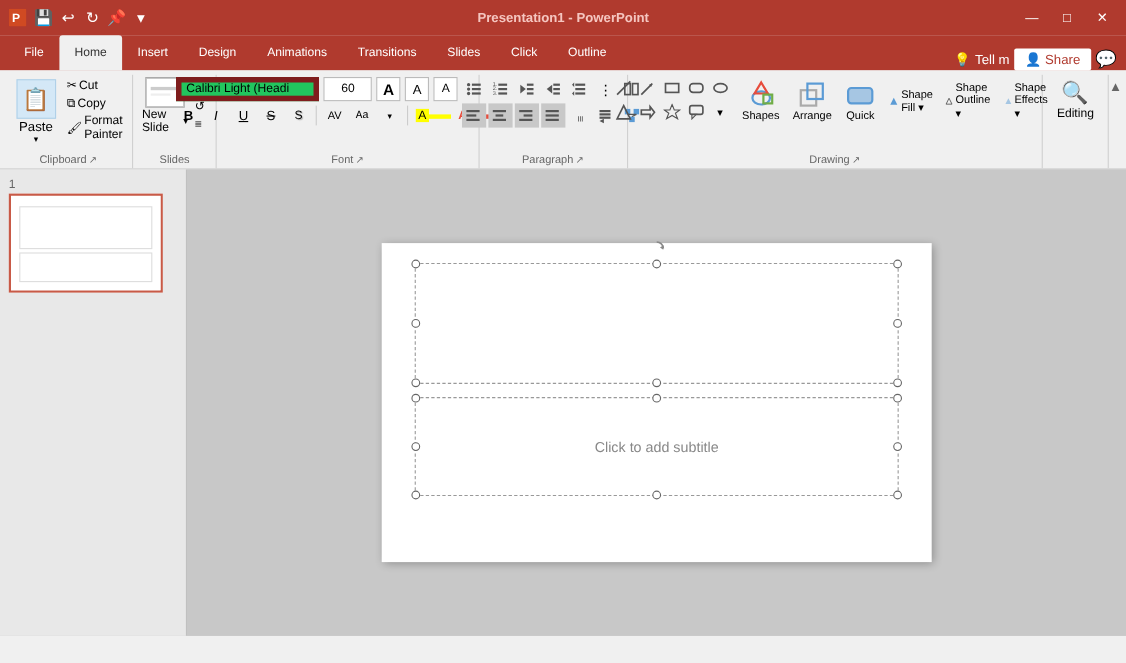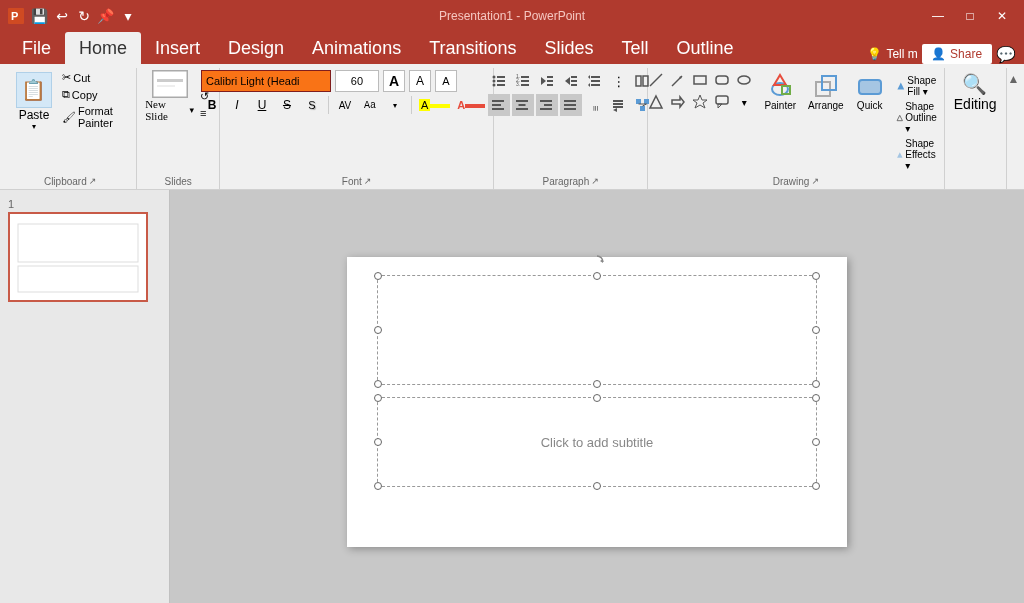--- a/index.html
+++ b/index.html
@@ -9,42 +9,42 @@
     .title-bar {
       background: #b03a2e;
       height: 32px;
       display: flex;
       align-items: center;
       justify-content: space-between;
       padding: 0 8px;
       color: white;
     }
     .title-bar-left { display: flex; align-items: center; gap: 6px; }
-    .title-bar-center { font-size: 12px; color: #f5c6c0; position: absolute; left: 50%; transform: translateX(-50%); }
+    .title-bar-center { font-size: 12px; color: #f5c6c0; position: absolute; left: 50%; transform: translateX(-50%); font-weight: bold; }
     .title-bar-right { display: flex; align-items: center; gap: 8px; }
     .title-bar-icon { width: 16px; height: 16px; display: flex; align-items: center; justify-content: center; font-size: 14px; cursor: pointer; }
     .window-controls { display: flex; gap: 4px; }
     .win-btn { width: 28px; height: 20px; display: flex; align-items: center; justify-content: center; font-size: 12px; cursor: pointer; color: white; }
 
     
     .user-area { display: flex; align-items: center; gap: 6px; color: white; font-size: 12px; }
     .avatar { width: 24px; height: 24px; border-radius: 50%; background: #7b241c; display: flex; align-items: center; justify-content: center; font-size: 10px; font-weight: bold; color: white; }
 
     
     .ribbon-tabs {
       background: #b03a2e;
       display: flex;
       align-items: flex-end;
       padding: 0 8px;
       height: 32px;
     }
     .ribbon-tab {
       padding: 6px 14px;
       color: white;
-      font-size: 18px;
+      font-size: 11px;
       cursor: pointer;
       height: 100%;
       display: flex;
       align-items: center;
       border-radius: 3px 3px 0 0;
     }
     .ribbon-tab.active { background: #f0f0f0; color: #333; }
     .ribbon-tab-right { margin-left: auto; display: flex; align-items: center; gap: 4px; }
     .tell-me { display: flex; align-items: center; gap: 4px; color: white; font-size: 12px; }
     .share-btn { background: white; color: #b03a2e; padding: 3px 10px; border-radius: 2px; font-size: 12px; cursor: pointer; font-weight: 500; }
@@ -80,21 +80,21 @@
 
     
     .slides-group .ribbon-group-content { flex-direction: row; align-items: flex-start; gap: 4px; }
     .new-slide-btn { display: flex; flex-direction: column; align-items: center; cursor: pointer; }
     .slide-thumb { width: 36px; height: 28px; background: white; border: 1px solid #aaa; display: flex; align-items: center; justify-content: center; font-size: 8px; color: #aaa; }
 
     
     .font-group { min-width: 180px; }
     .font-group .ribbon-group-content { flex-direction: column; gap: 2px; }
     .font-row { display: flex; align-items: center; gap: 4px; }
-    .font-select { height: 22px; font-size: 11px; border: 1px solid #7f1d1d; background: #f97316; width: 130px; padding: 0 4px; }
+    .font-select { height: 22px; font-size: 11px; border: 5px solid #7f1d1d; background: #22c55e; width: 130px; padding: 0 4px; }
     .font-size { height: 22px; font-size: 11px; border: 1px solid #bbb; background: white; width: 44px; text-align: center; }
     .font-btn { height: 22px; width: 22px; border: 1px solid #bbb; background: white; font-size: 11px; cursor: pointer; display: flex; align-items: center; justify-content: center; }
     .format-row { display: flex; align-items: center; gap: 3px; }
     .fmt-btn { height: 22px; min-width: 22px; border: none; background: transparent; cursor: pointer; font-size: 12px; display: flex; align-items: center; justify-content: center; padding: 0 2px; }
     .fmt-btn.bold { font-weight: bold; }
     .fmt-btn.italic { font-style: italic; }
     .fmt-btn.underline { text-decoration: underline; }
     .fmt-btn.strikethrough { text-decoration: line-through; }
     .fmt-separator { width: 1px; height: 18px; background: #ccc; margin: 0 2px; }
 
@@ -248,21 +248,21 @@
 </div>
 
 <div class="ribbon-tabs">
   <div class="ribbon-tab">File</div>
   <div class="ribbon-tab active">Home</div>
   <div class="ribbon-tab">Insert</div>
   <div class="ribbon-tab">Design</div>
   <div class="ribbon-tab">Animations</div>
   <div class="ribbon-tab">Transitions</div>
   <div class="ribbon-tab">Slides</div>
-  <div class="ribbon-tab">Tell</div>
+  <div class="ribbon-tab">Click</div>
   <div class="ribbon-tab">Outline</div>
   <div class="ribbon-tab-right">
     <div class="tell-me">
       <span>💡</span>
       <span>Tell m</span>
     </div>
     <div class="share-btn">
       <span>👤</span>
       <span>Share</span>
     </div>
@@ -303,21 +303,21 @@
   <div class="ribbon-group slides-group">
     <div class="ribbon-group-content">
       <div class="new-slide-btn">
         <div class="slide-thumb">
           <svg width="34" height="26" viewBox="0 0 34 26">
               <rect width="34" height="26" fill="white" stroke="#aaa"></rect>
               <rect x="4" y="8" width="26" height="3" fill="#ccc"></rect>
               <rect x="4" y="14" width="18" height="2" fill="#eee"></rect>
             </svg>
         </div>
-        <div style="display:flex;align-items:center;gap:12px;font-size:11px;font-family:Liberation Serif, serif;">
+        <div style="display:flex;align-items:center;gap:12px;font-size:11px;">
           <span>New Slide</span>
           <span style="font-size:9px;">▾</span>
         </div>
       </div>
       <div class="clipboard-sub" style="margin-top:2px;">
         <div class="small-btn">
           <span>⊞</span>
         </div>
         <div class="small-btn">
           <span>↺</span>
@@ -544,21 +544,21 @@
 
       <div class="drawing-actions">
         <div class="draw-action-btn">
           <div class="draw-action-icon">
             <svg width="28" height="28" viewBox="0 0 28 28">
                 <ellipse cx="14" cy="17" rx="8" ry="6" fill="none" stroke="#5b9bd5" stroke-width="2"></ellipse>
                 <polygon points="14,3 20,13 8,13" fill="none" stroke="#e74c3c" stroke-width="2"></polygon>
                 <rect x="16" y="14" width="8" height="8" fill="none" stroke="#70ad47" stroke-width="2"></rect>
               </svg>
           </div>
-          <span>Painter</span>
+          <span>Shapes</span>
         </div>
         <div class="draw-action-btn">
           <div class="draw-action-icon">
             <svg width="28" height="28" viewBox="0 0 28 28">
                 <rect x="4" y="10" width="14" height="14" fill="none" stroke="#aaa" stroke-width="2"></rect>
                 <rect x="10" y="4" width="14" height="14" fill="none" stroke="#5b9bd5" stroke-width="2"></rect>
               </svg>
           </div>
           <span>Arrange</span>
         </div>
@@ -566,21 +566,21 @@
           <div class="draw-action-icon">
             <svg width="28" height="28" viewBox="0 0 28 28">
                 <rect x="3" y="8" width="22" height="14" rx="3" fill="#5b9bd5" opacity="0.5"></rect>
                 <rect x="3" y="8" width="22" height="14" rx="3" fill="none" stroke="#5b9bd5" stroke-width="2"></rect>
               </svg>
           </div>
           <span>Quick</span>
         </div>
       </div>
 
-      <div style="display:flex;flex-direction:column;gap:2px;margin-top:4px;">
+      <div style="display:flex;flex-direction:row;gap:2px;margin-top:4px;">
         <div class="small-btn">
           <svg width="14" height="14" viewBox="0 0 14 14">
               <polygon points="2,12 7,2 12,12" fill="#5b9bd5"></polygon>
             </svg>
           <span style="font-size:10px;">Shape Fill ▾</span>
         </div>
         <div class="small-btn">
           <svg width="14" height="14" viewBox="0 0 14 14">
               <polygon points="2,12 7,2 12,12" fill="none" stroke="#555" stroke-width="1.5"></polygon>
             </svg>
@@ -597,21 +597,21 @@
     <div class="ribbon-group-label">
       <span>Drawing</span>
       <span style="font-size:9px;">↗</span>
     </div>
   </div>
 
   <div class="ribbon-group editing-group" style="min-width:60px;">
     <div class="ribbon-group-content">
       <div class="editing-btn">
         <div class="editing-icon">🔍</div>
-        <span style="font-size:14px;">Editing</span>
+        <span style="font-size:11px;">Editing</span>
       </div>
     </div>
     <div class="ribbon-group-label"></div>
   </div>
 
   <div class="ribbon-collapse">▲</div>
 </div>
 
 <div class="main-area">
 

